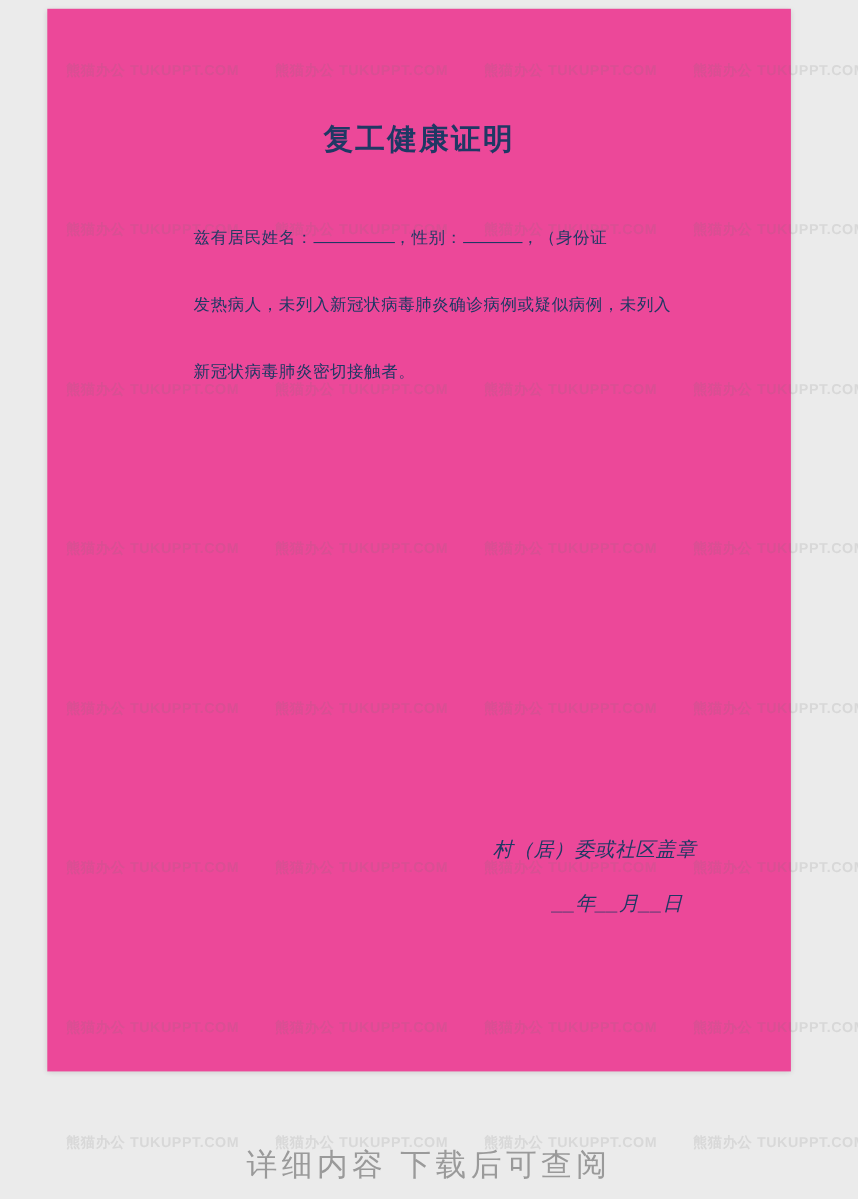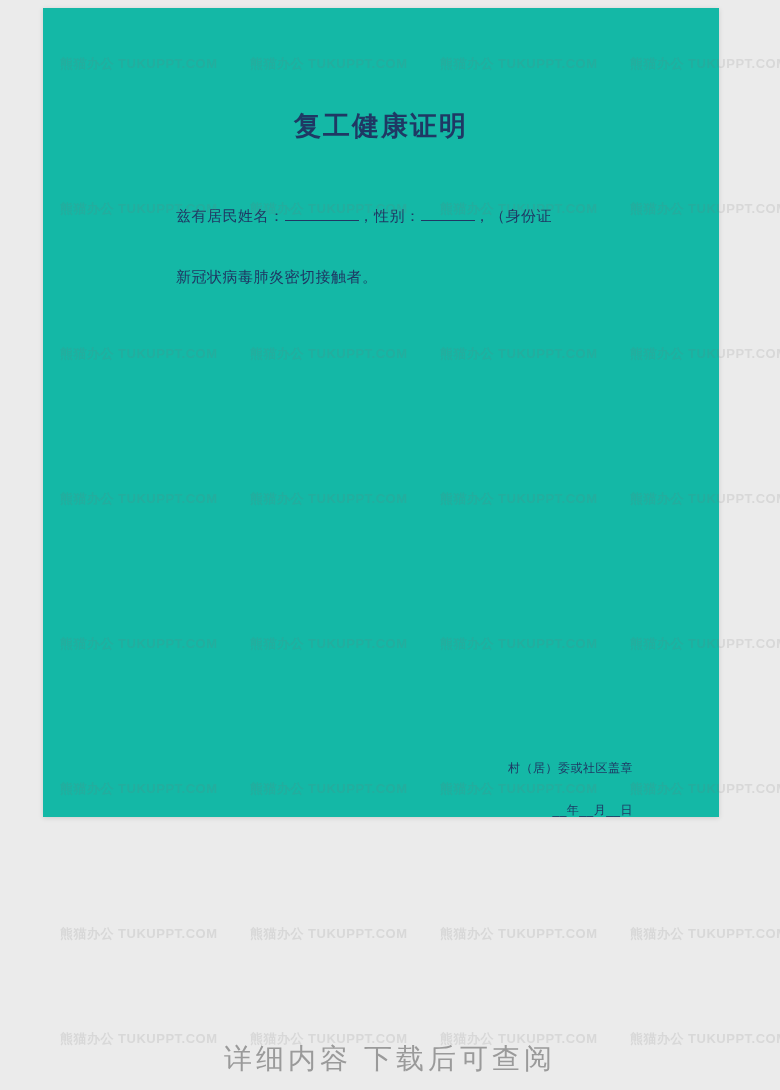--- a/index.html
+++ b/index.html
@@ -32,22 +32,22 @@
     letter-spacing: 0.5px;
     font-weight: 600;
   }
 
   
   .page-sheet {
     position: absolute;
     left: 43px;
     top: 8px;
     width: 676px;
-    height: 809px;
-    background: #14b8a6;
+    height: 966px;
+    background: #ec4899;
     box-shadow: 0 1px 5px rgba(0,0,0,0.13);
     z-index: 2;
   }
 
   .doc-title {
     margin: 0;
     padding: 0;
     position: absolute;
     left: 0;
     right: 0;
@@ -86,24 +86,25 @@
   .b-gender { width: 54px; }
   .b-id     { width: 228px; }
   .b-addr1  { width: 62px; }
   .b-addr2  { width: 28px; }
   .u-text   { border-bottom: 1px solid #1f3864; padding-bottom: 1px; }
 
   .doc-footer {
     position: absolute;
     right: 86px;
     top: 752px;
-    text-align: right;
+    text-align: center;
     color: #1f3864;
-    font-size: 12px;
+    font-size: 18px;
     letter-spacing: 0.5px;
+    font-style: italic;
   }
   .doc-footer .line1 { margin-bottom: 25px; }
   .doc-footer .line2 { padding-left: 42px; }
 
   
   .bottom-caption {
     position: absolute;
     left: 0;
     right: 0;
     top: 1040px;
@@ -122,20 +123,21 @@
   <h1 class="doc-title">复工健康证明</h1>
 
   <div class="doc-body">
 
     <p class="para">
       <span>兹有居民姓名：</span><span class="blank b-name"></span><span>，性别：</span><span class="blank b-gender"></span><span>，（身份证</span>
     </p>
 
 
 
+    <p class="para">发热病人，未列入新冠状病毒肺炎确诊病例或疑似病例，未列入</p>
 
     <p class="para">新冠状病毒肺炎密切接触者。</p>
 
 
   </div>
 
   <div class="doc-footer">
     <div class="line1">村（居）委或社区盖章</div>
     <div class="line2">__年__月__日</div>
   </div>

